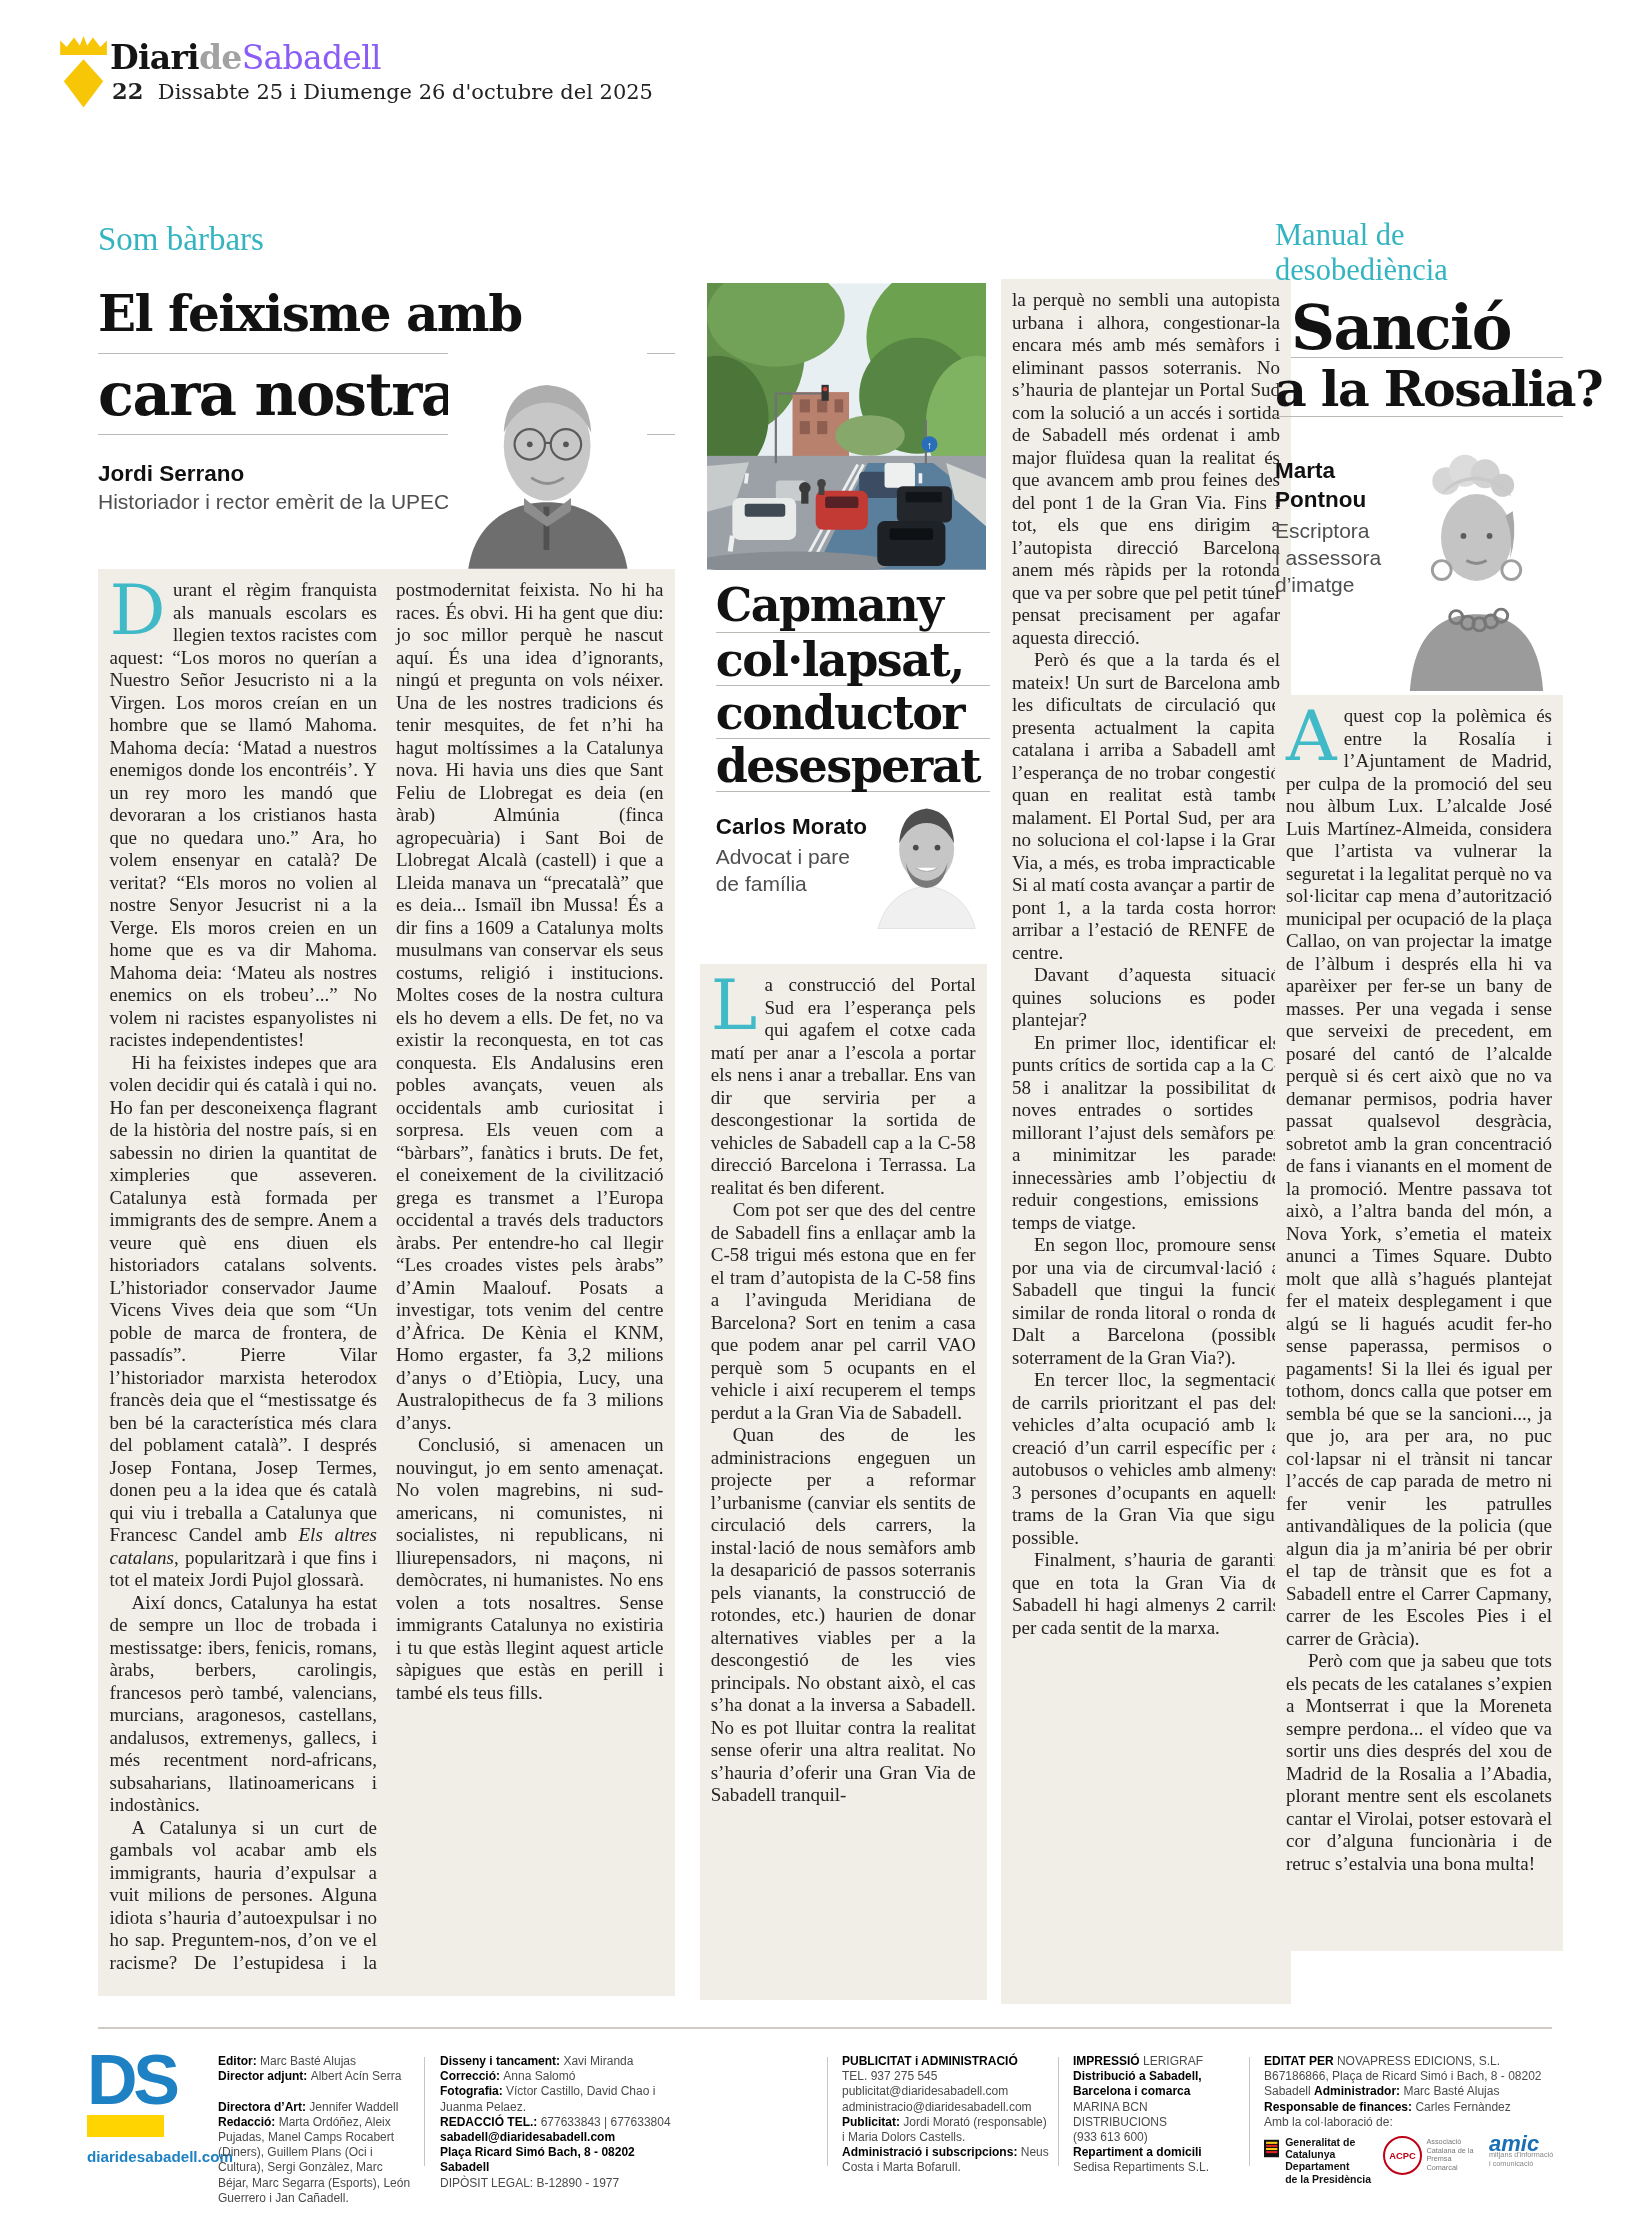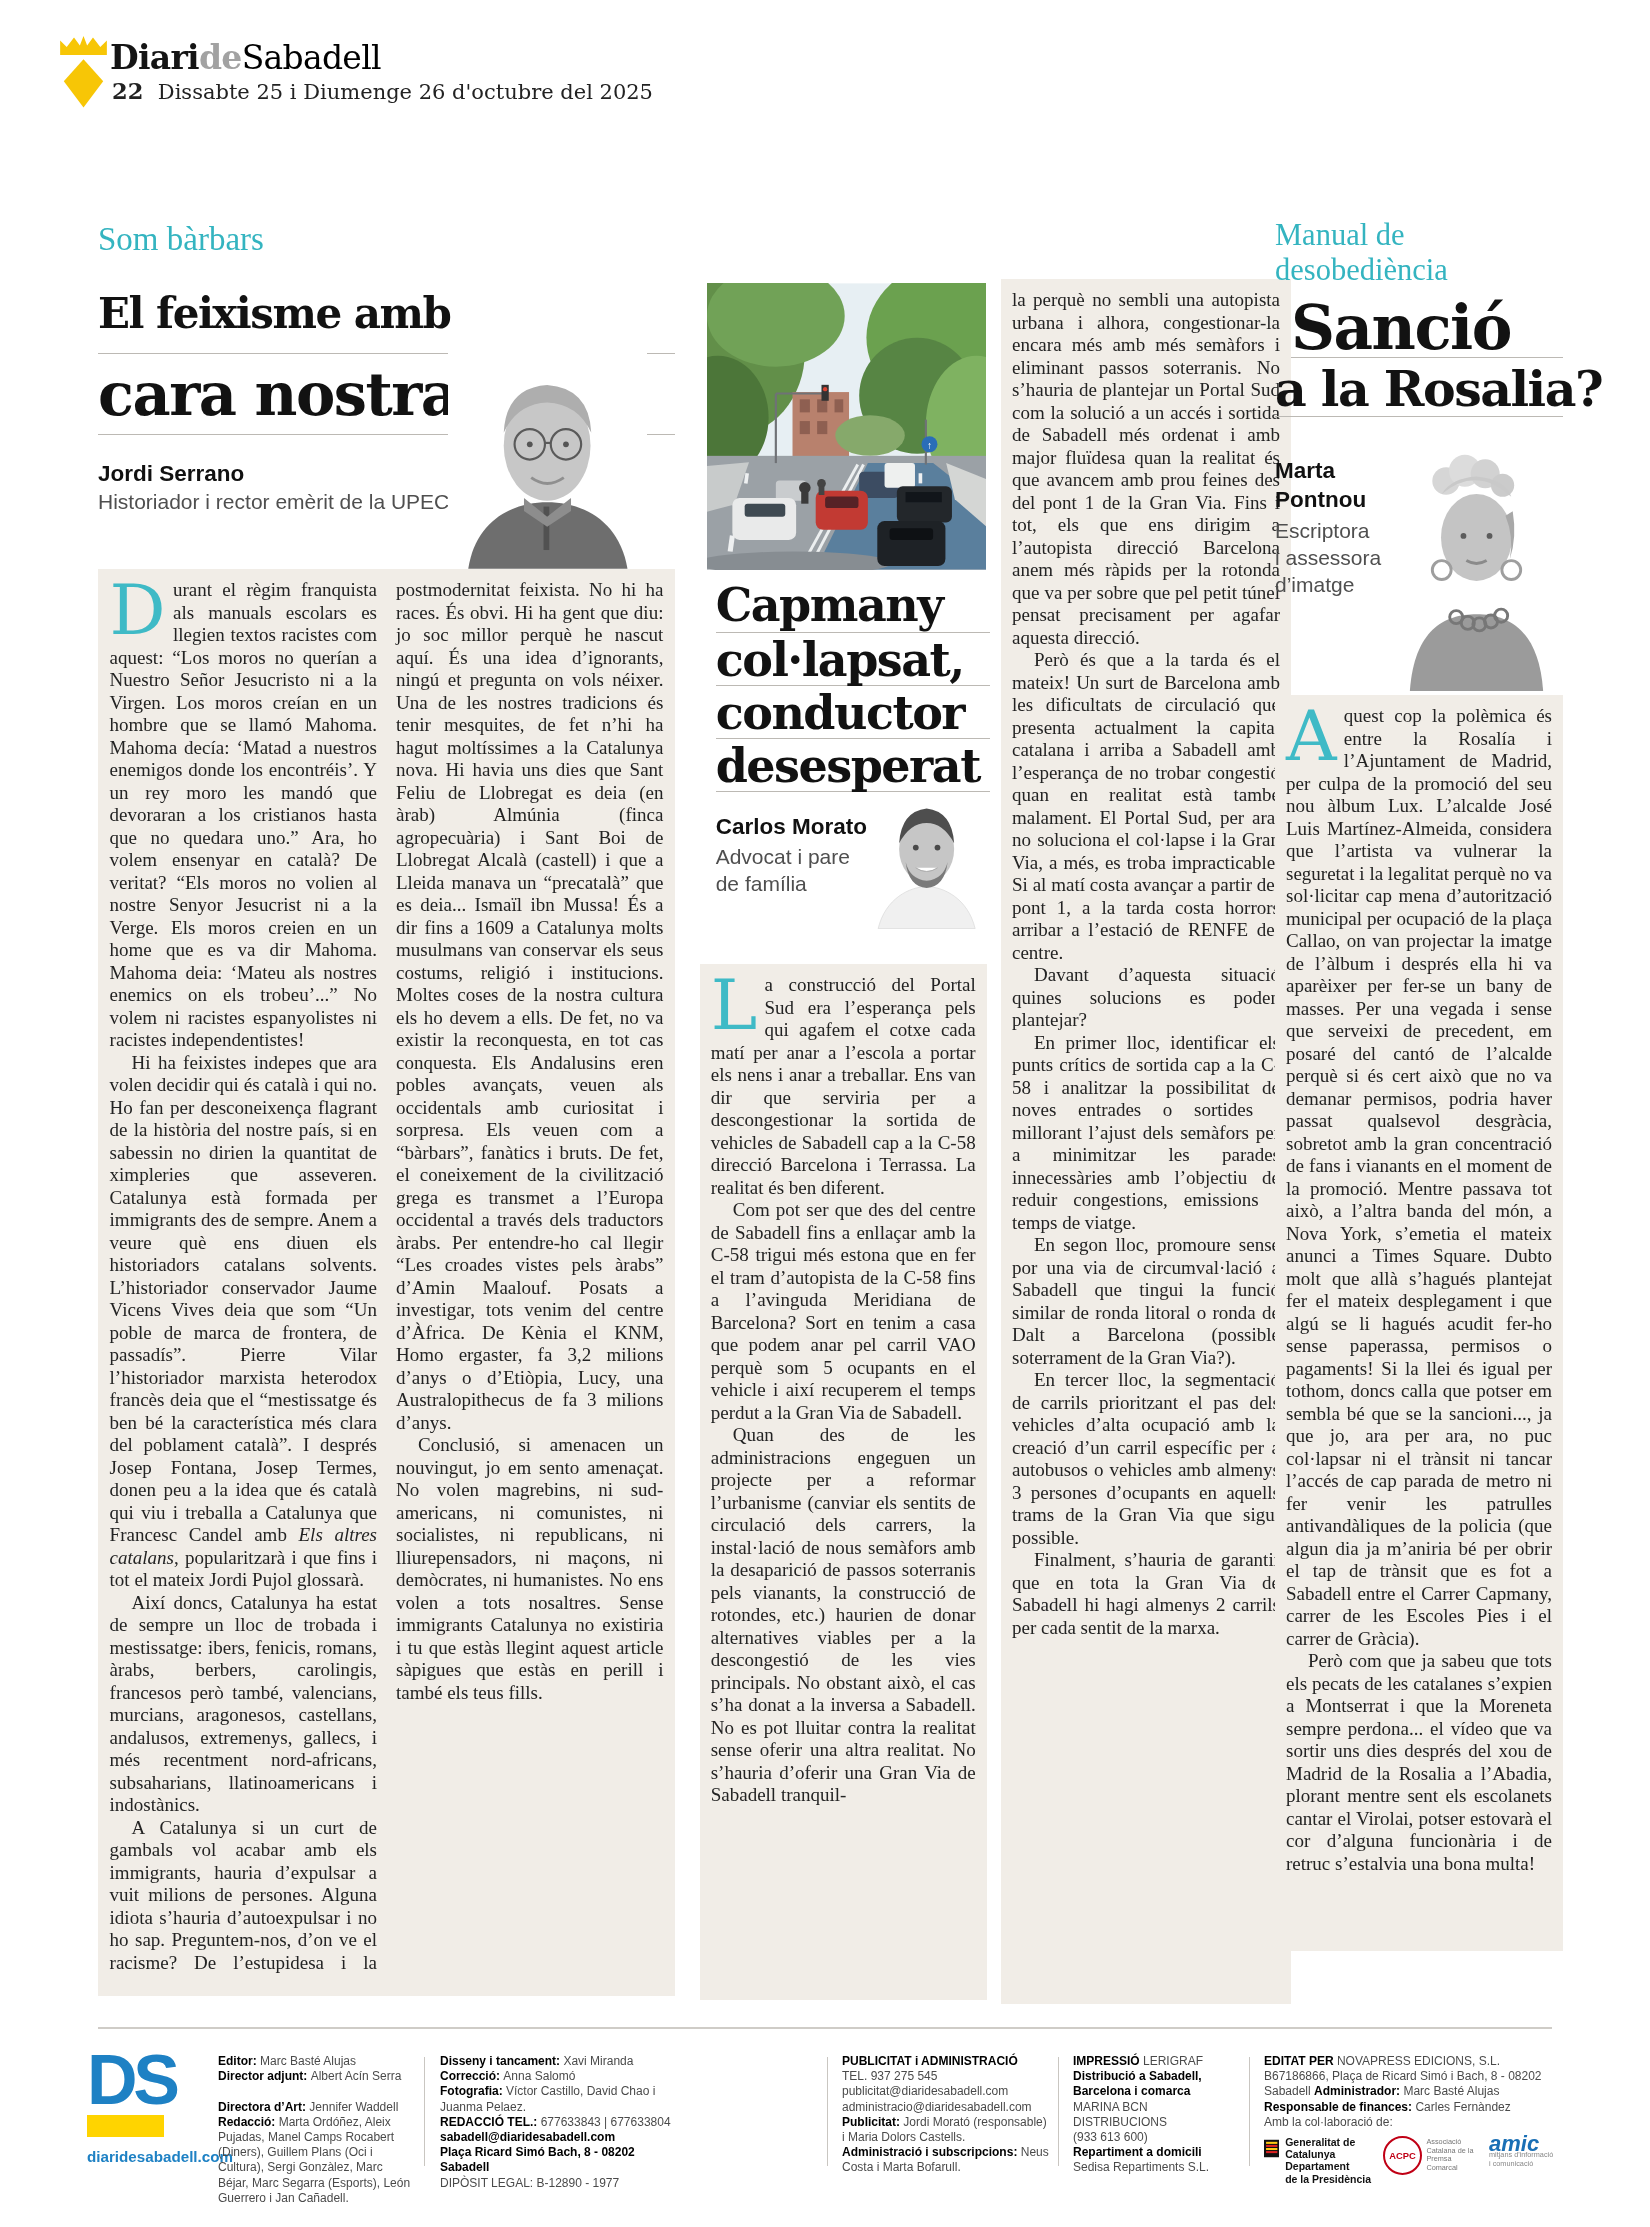--- a/index.html
+++ b/index.html
@@ -5,21 +5,21 @@
   * { margin:0; padding:0; box-sizing:border-box; }
   html,body { background:#ffffff; }
   body { width:1651px; height:2227px; position:relative; font-family:"Liberation Serif",serif; color:#1c1c1c; overflow:hidden; }
 
   .abs { position:absolute; }
 
   
   .brand { font-family:"DejaVu Serif","Liberation Serif",serif; font-size:33px; letter-spacing:-0.7px; }
   .brand .b1 { font-weight:700; color:#151515; }
   .brand .b2 { font-weight:700; color:#a2a2a2; }
-  .brand .b3 { font-weight:400; color:#000000; }
+  .brand .b3 { font-weight:400; color:#8b5cf6; }
   .pageline { font-family:"DejaVu Serif","Liberation Serif",serif; font-size:21px; color:#222; }
   .pageline .pn { font-weight:700; margin-right:14.5px; font-size:22.5px; }
 
   
   .kicker { font-family:"Liberation Serif",serif; color:#34b4c0; font-weight:400; }
   .headline-line { font-family:"DejaVu Serif","Liberation Serif",serif; font-weight:700; color:#121212; border-bottom:1.5px solid #bcb9b4; letter-spacing:-1.5px; white-space:nowrap; }
   .byline-name { font-family:"Liberation Sans",sans-serif; font-weight:700; font-size:22.5px; color:#111; line-height:29px; }
   .byline-role { font-family:"Liberation Sans",sans-serif; font-weight:400; font-size:21px; color:#4f4f4f; line-height:27px; }
 
   .panel { background:#f1ede7; overflow:hidden; }
@@ -55,21 +55,21 @@
 <div class="abs brand" style="left:110px; top:38px;">
   <span class="b1">Diari</span><span class="b2">de</span><span class="b3">Sabadell</span>
 </div>
 <div class="abs pageline" style="left:112px; top:78px;">
   <span class="pn">22</span><span>Dissabte 25 i Diumenge 26 d'octubre del 2025</span>
 </div>
 
 <div class="abs" style="left:98px; top:221px; width:577px; height:1784px;">
   <div class="kicker" style="font-size:33px;">Som bàrbars</div>
   <div class="abs" style="left:0; top:52px; width:577px;">
-    <div class="headline-line" style="font-size:42px; height:81px; line-height:81px;">El feixisme amb</div>
+    <div class="headline-line" style="font-size:50px; height:81px; line-height:81px;">El feixisme amb</div>
     <div class="headline-line" style="font-size:59px; height:81px; line-height:81px;">cara nostrada</div>
   </div>
 
   <div class="abs" style="left:350px; top:132px; width:199px; height:216px; background:#fff; z-index:2;">
     <svg width="199" height="216" viewBox="0 0 275 298">
       <path d="M28,298 C38,232 88,206 137,206 C187,206 237,232 248,298 Z" fill="#6e6e6e"></path>
       <rect x="132" y="212" width="8" height="60" fill="#515151"></rect>
       <path d="M105,200 L137,226 L170,200 L170,218 L137,240 L105,218 Z" fill="#8d8d8d"></path>
       <ellipse cx="137" cy="128" rx="60" ry="76" fill="#c7c7c7"></ellipse>
       <path d="M77,110 Q80,48 137,44 Q195,48 198,110 Q180,70 137,68 Q95,70 77,110 Z" fill="#aeaeae"></path>

